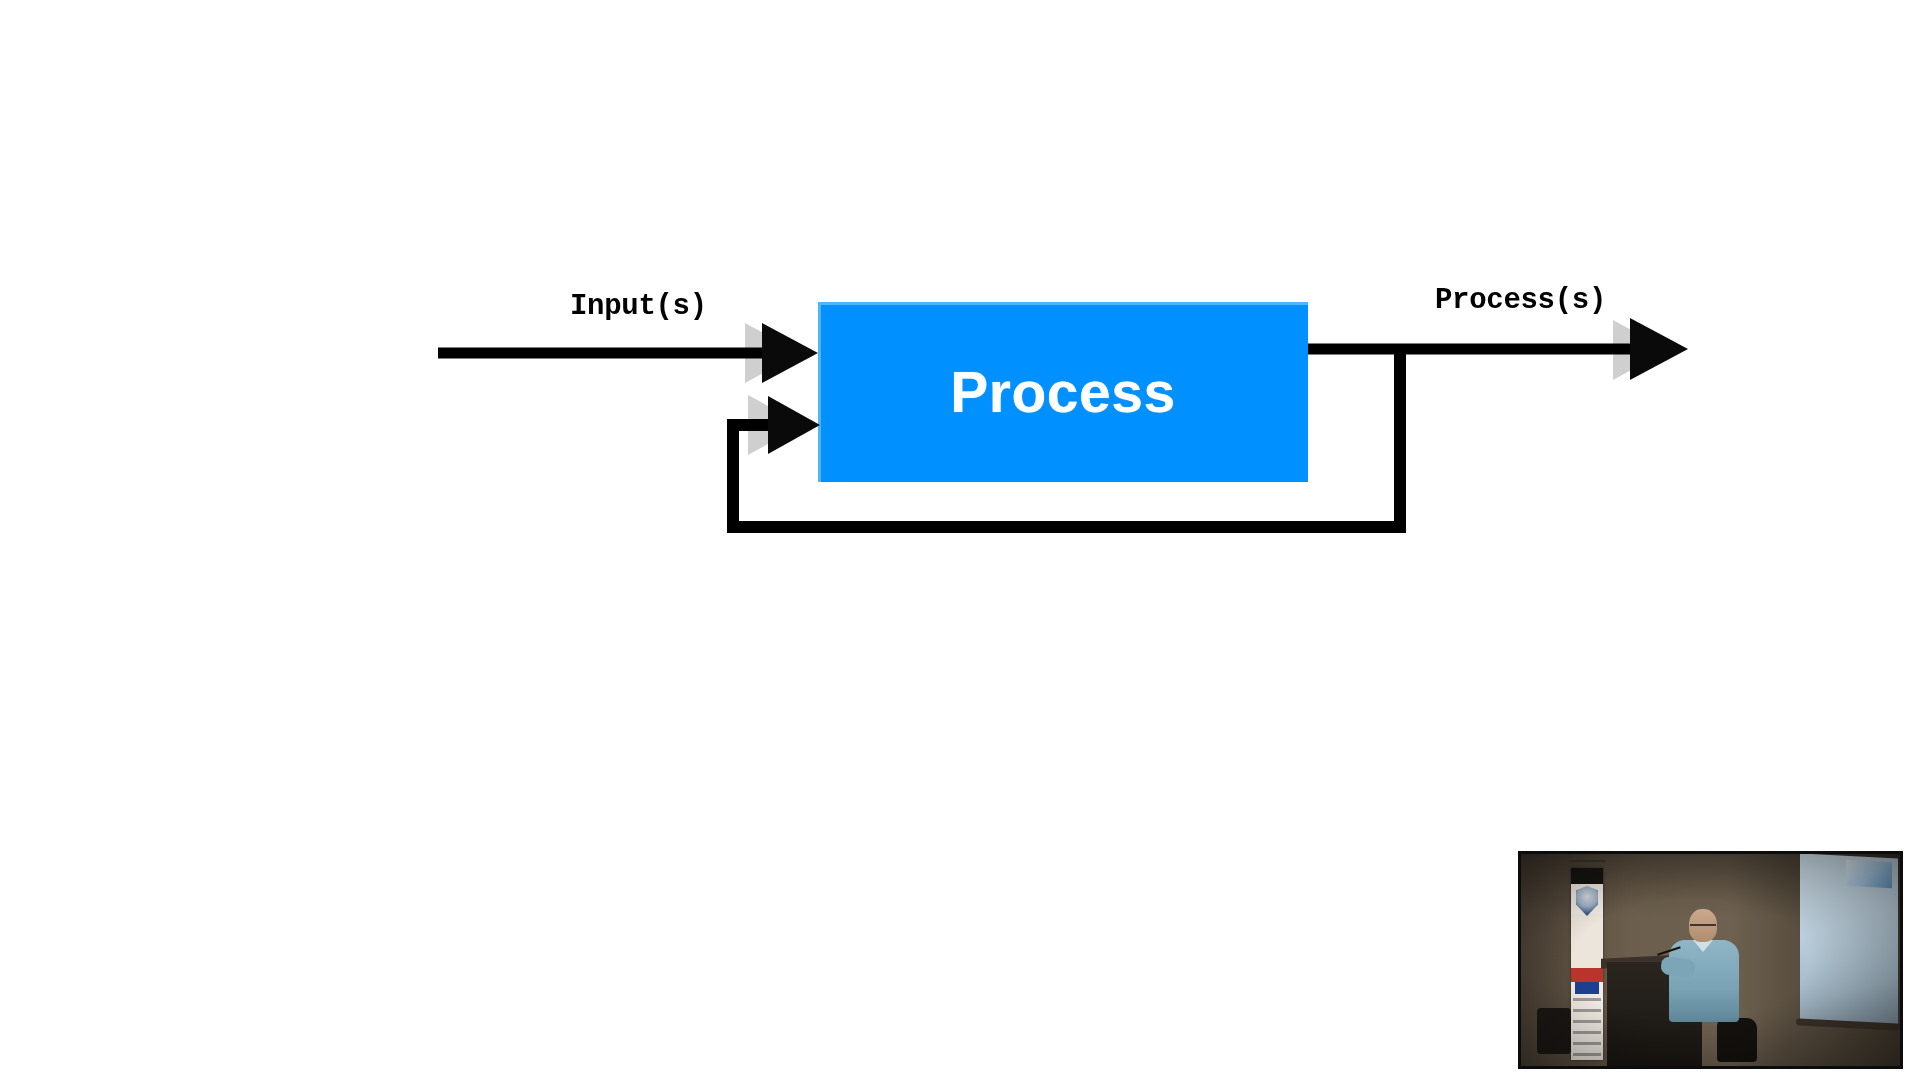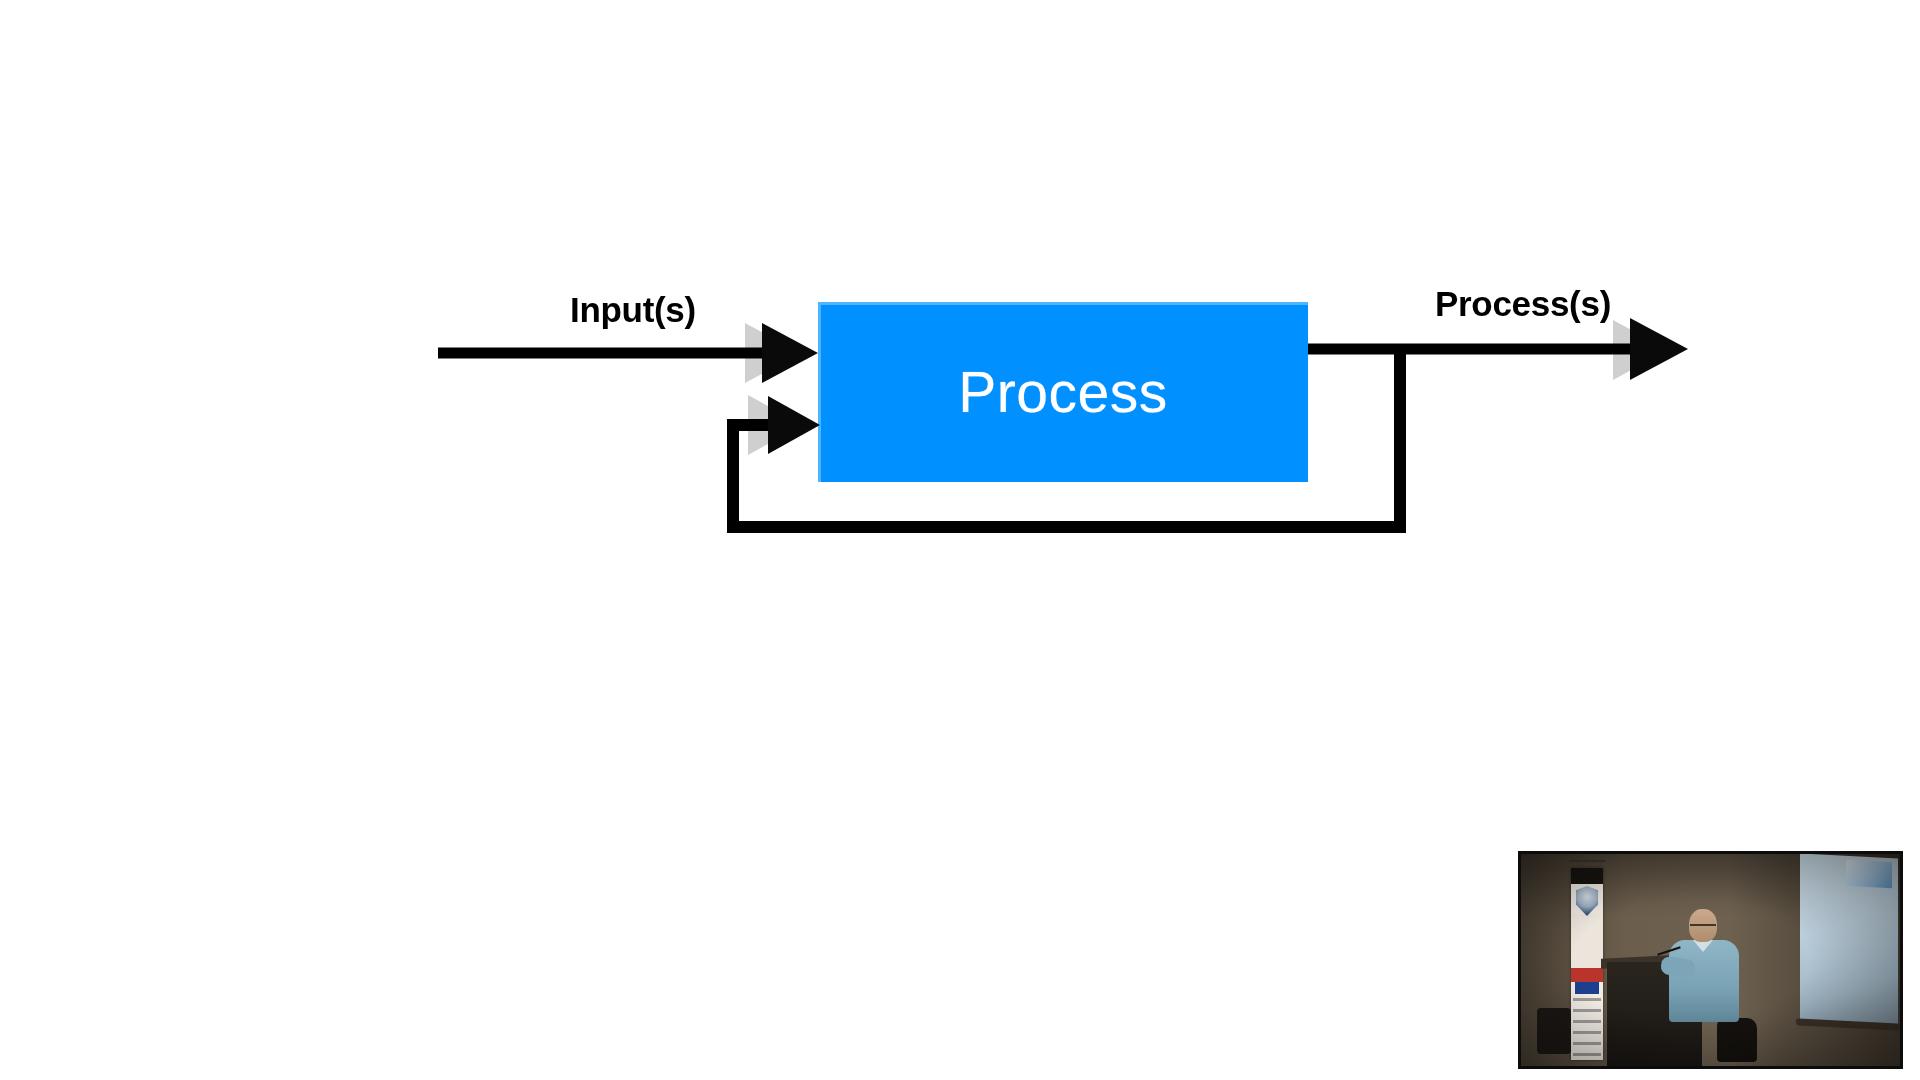--- a/index.html
+++ b/index.html
@@ -28,41 +28,41 @@
   #diagram {
     position: absolute;
     left: 0; top: 0;
     width: 1920px;
     height: 1080px;
   }
 
   
   .edge-label {
     position: absolute;
-    font-family: Liberation Sans, sans-serif;
+    font-family: Liberation Mono, monospace;
     font-weight: bold;
-    font-size: 35px;
+    font-size: 29px;
     color: #000000;
     letter-spacing: -0.3px;
     white-space: nowrap;
   }
   #input-label  { left: 570px;  top: 290px; }
   #output-label { left: 1435px; top: 284px; }
 
   #process-label {
     position: absolute;
     left: 818px;
     top: 302px;
     width: 490px;
     height: 180px;
     display: flex;
     align-items: center;
     justify-content: center;
     font-family: "Liberation Sans", sans-serif;
-    font-weight: normal;
+    font-weight: bold;
     font-size: 57px;
     color: #ffffff;
     letter-spacing: 0.5px;
     text-shadow: 0 0 1px rgba(255,255,255,0.6);
     pointer-events: none;
   }
 
   
   #speaker-video {
     position: absolute;

